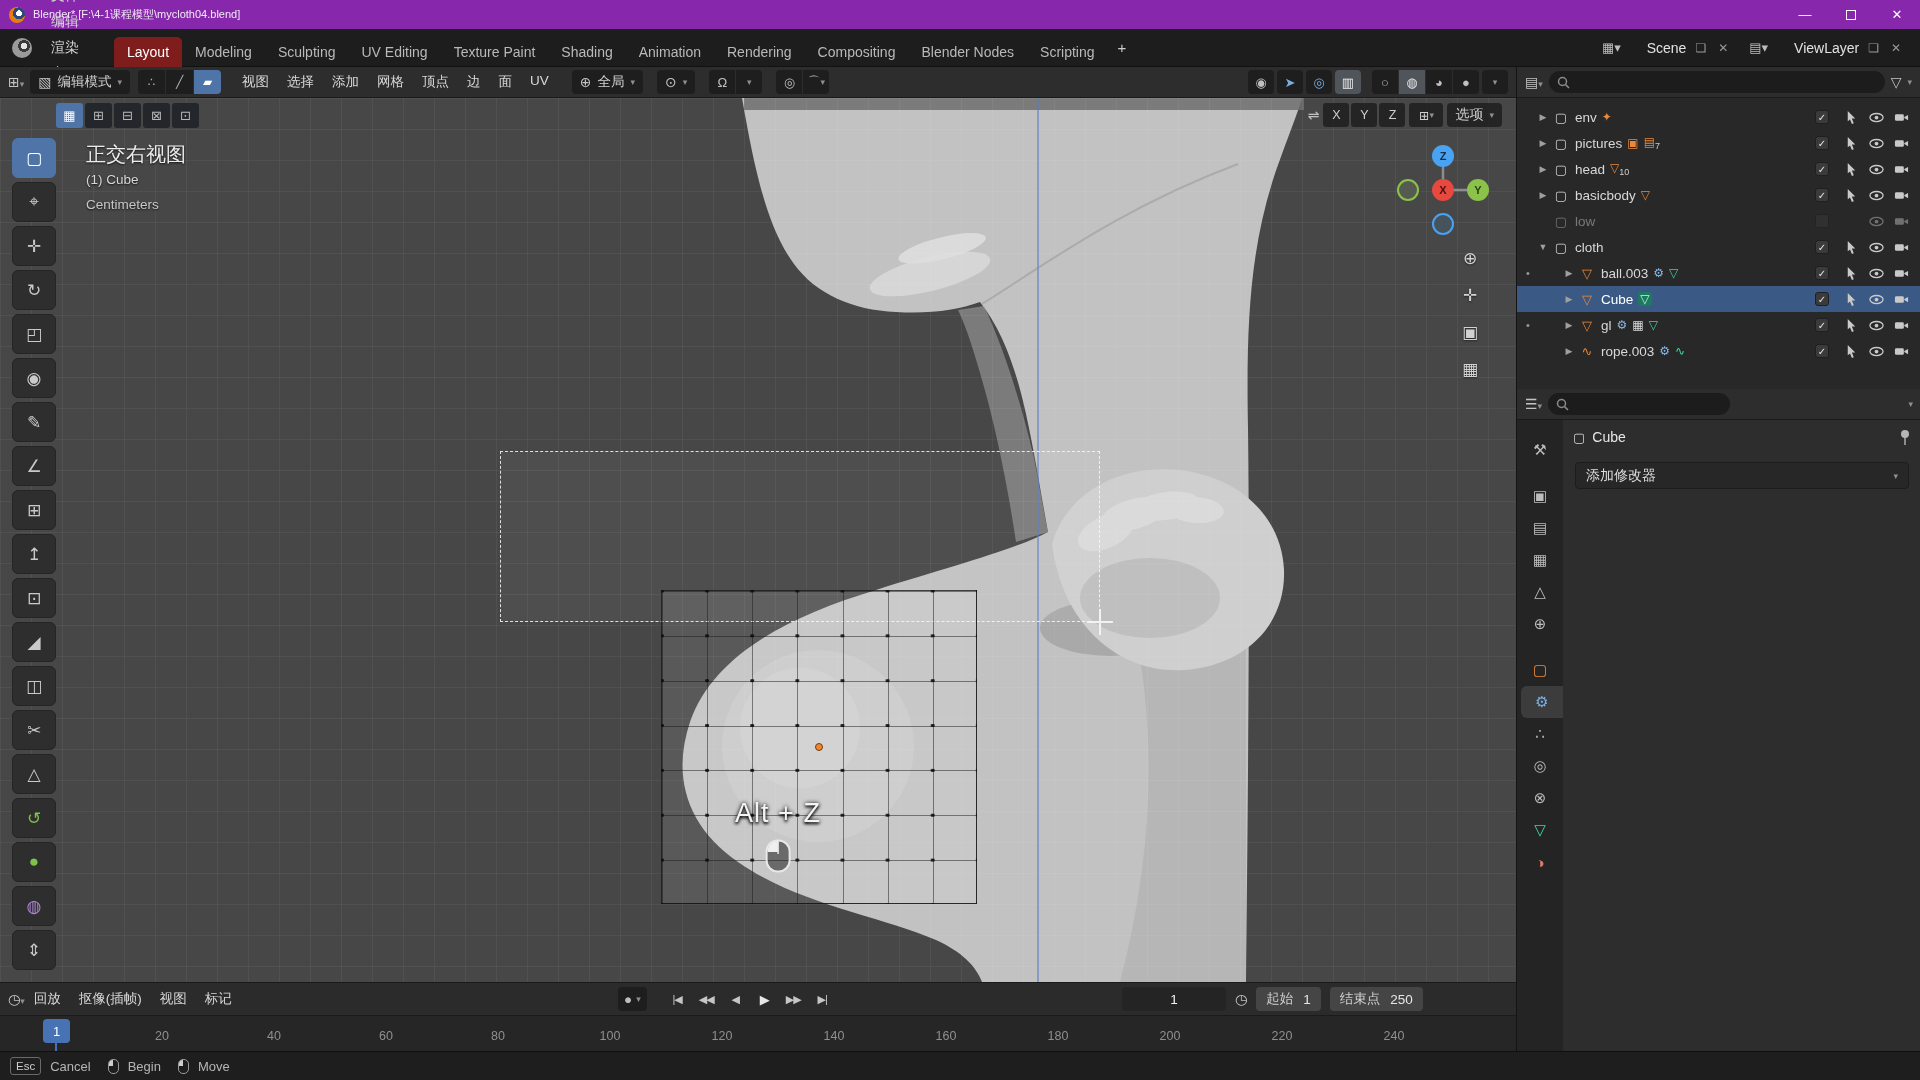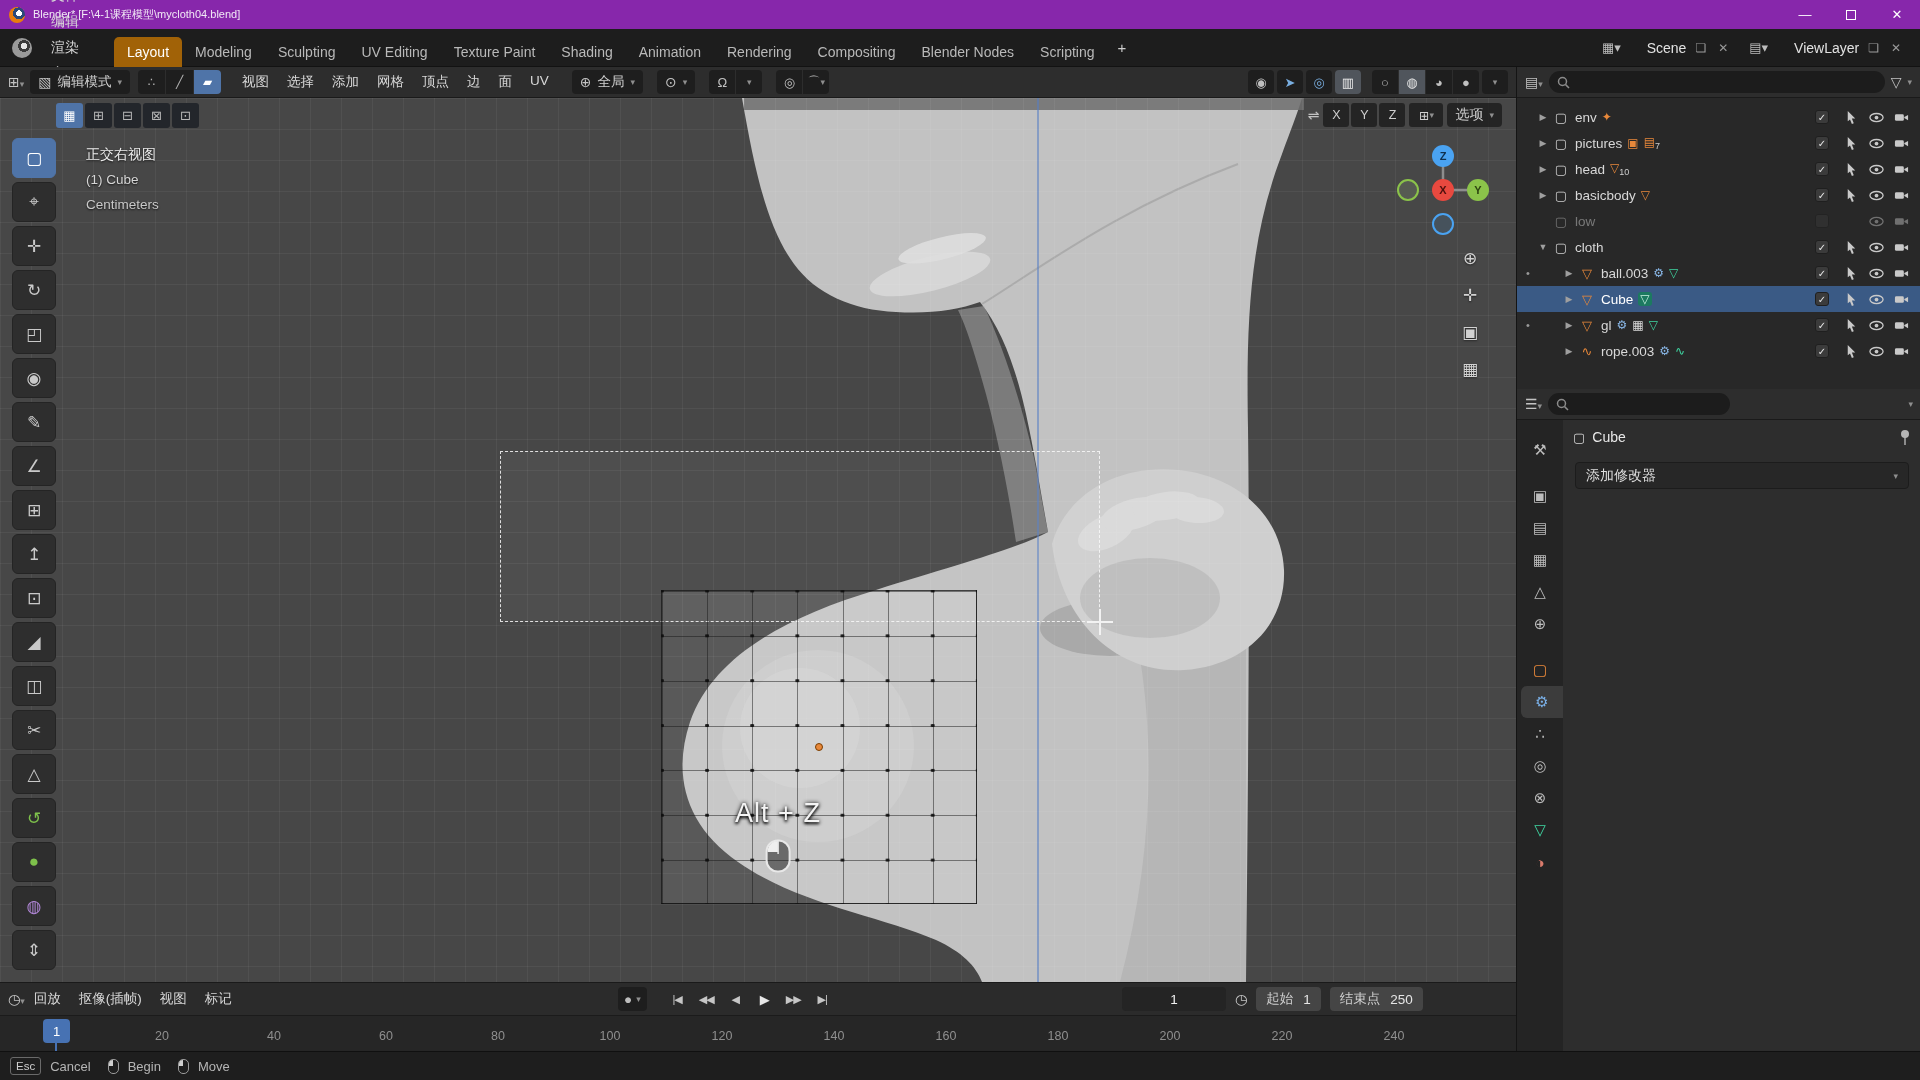--- a/index.html
+++ b/index.html
@@ -20,21 +20,21 @@
 
   
   #menubar { position:absolute; left:0; top:29px; width:1920px; height:38px; background:#1d1d1d;
     display:flex; align-items:center; border-bottom:1px solid #121212; padding:0 10px; }
   .mb-logo { width:20px; height:20px; border-radius:50%;
     background:radial-gradient(circle at 60% 40%, #e5e5e5 0 3px, #3a3a3a 3px 6px, #9a9a9a 6px); margin:0 8px 0 2px; }
   .menu-item { padding:4px 11px; border-radius:4px; color:#d8d8d8; }
   #mb-tabs { display:flex; align-items:center; margin-left:24px; height:100%; }
   .ws-tab { padding:6px 13px; color:#b9b9b9; font-size:14px; border-radius:5px 5px 0 0;
     height:30px; margin-top:8px; display:flex; align-items:center; }
-  .ws-tab.active { background:#a16207; color:#fff; }
+  .ws-tab.active { background:#7f1d1d; color:#fff; }
   .ws-add { color:#cfcfcf; padding:4px 10px; font-size:15px; }
   #mb-right { margin-left:auto; display:flex; align-items:center; gap:6px; }
   .picker { display:flex; align-items:center; gap:6px; padding:3px 6px; border-radius:4px; }
   .picker .p-icon { color:#bdbdbd; font-size:13px; }
   .picker .p-label { color:#e2e2e2;margin-left:20px; }
   .mini-ico { color:#9a9a9a; font-size:12px; padding:2px 3px; }
 
   
   #left-col { position:absolute; left:0; top:67px; width:1516px; height:984px; }
   #tool-header { position:absolute; left:0; top:0; width:1516px; height:31px; background:#2d2d2d;
@@ -75,21 +75,21 @@
     align-items:center; padding:0 14px; }
   #vp-selectsets { display:flex; gap:2px; margin-left:42px; }
   .ss-btn { width:27px; height:25px; background:#23262b; border-radius:3px; display:flex;
     align-items:center; justify-content:center; color:#b8b8b8; font-size:13px; }
   .ss-btn.active { background:#4f74a8; color:#fff; }
   #vp-topright { margin-left:auto; display:flex; align-items:center; gap:4px; }
   .axis-btn { width:26px; height:24px; background:rgba(30,30,30,0.85); color:#cfcfcf;
     display:flex; align-items:center; justify-content:center; border-radius:3px; font-size:12.5px; }
   #vp-overlay-info { position:absolute; left:86px; top:44px; line-height:25px;
     text-shadow:0 1px 2px rgba(0,0,0,0.75); pointer-events:none; }
-  #vp-overlay-info .l1 { color:#ececec; font-size:14px; }
+  #vp-overlay-info .l1 { color:#ececec; font-size:20px; }
   #vp-overlay-info .l2 { color:#d6d6d6; font-size:13.5px; }
   #vp-overlay-info .l3 { color:#c9c9c9; font-size:13.5px; }
 
   #vp-toolbar { position:absolute; left:12px; top:40px; width:46px; display:flex;
     flex-direction:column; gap:4px; }
   .tool { width:44px; height:40px; background:#2e2e2e; border:1px solid #242424; border-radius:6px;
     display:flex; align-items:center; justify-content:center; color:#c9c9c9; font-size:17px; }
   .tool.active { background:#4f74a8; color:#fff; border-color:#4f74a8; }
 
   #vp-gizmo { position:absolute; left:1395px; top:44px; width:96px; height:96px; }

